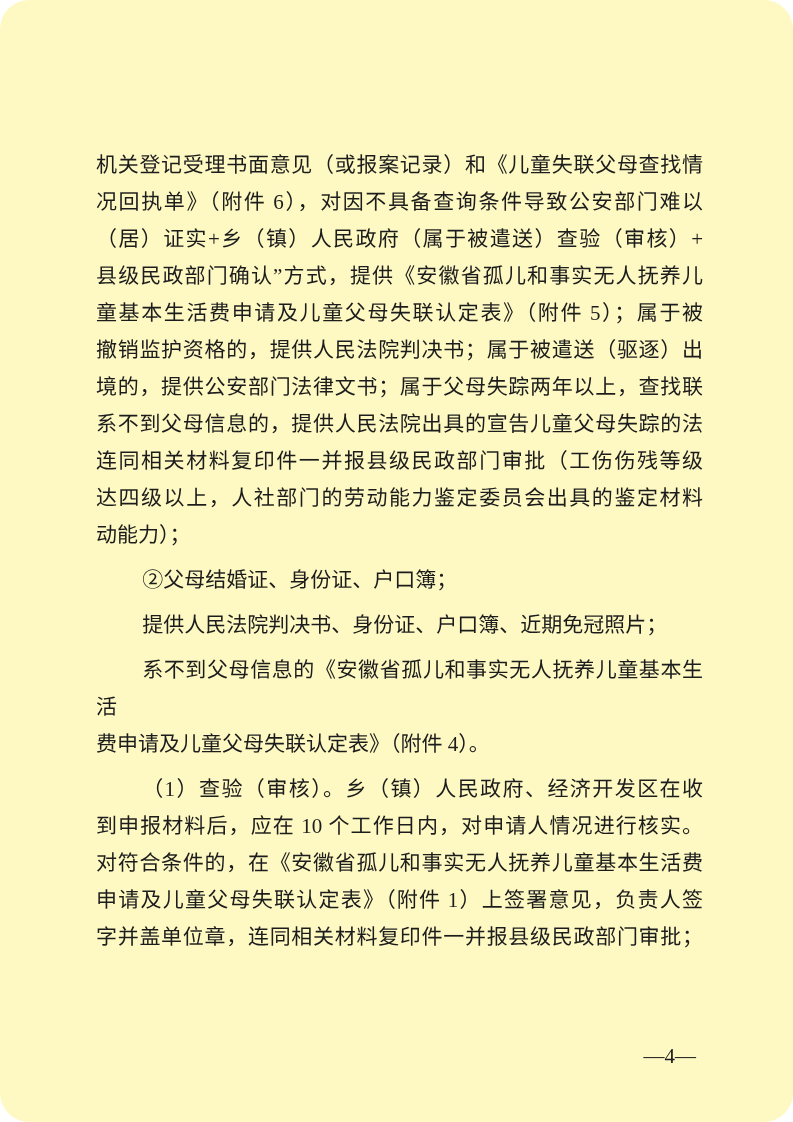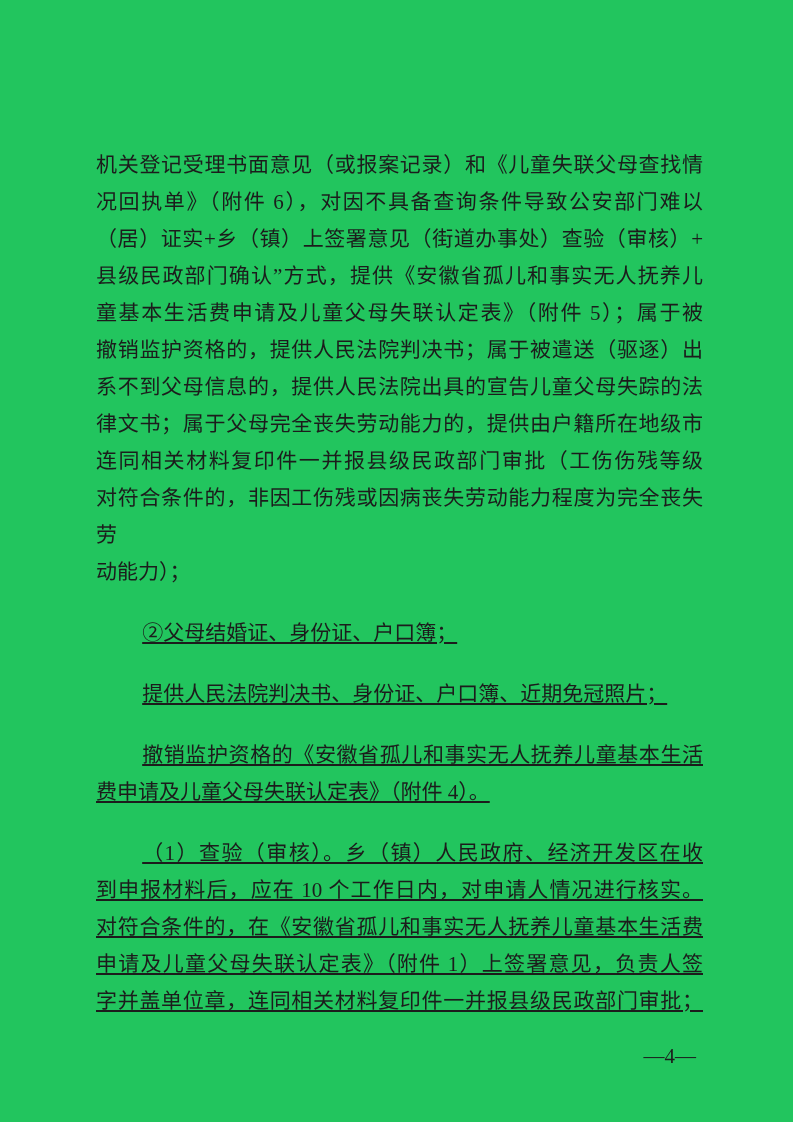--- a/index.html
+++ b/index.html
@@ -5,39 +5,39 @@
 <style>
   html, body {
     margin: 0;
     padding: 0;
     background: #ffffff;
   }
   .page {
     position: relative;
     width: 793px;
     height: 1122px;
-    background: #22c55e;
+    background: #fef9c3;
     overflow: hidden;
     font-family: "Liberation Serif", "DejaVu Serif", serif;
+    border-radius: 29px;
   }
   .body-text {
     position: absolute;
     left: 96px;
     top: 147px;
     width: 607px;
     color: #1c1c1c;
     font-size: 21px;
     line-height: 37px;
   }
   .para {
     margin: 0;
   }
   .para + .para {
-    margin-top: 24px;
-    text-decoration: underline;
+    margin-top: 8px;
   }
   .line {
     text-align: justify;
     text-align-last: justify;
   }
   .line.end {
     text-align: center;
     text-align-last: left;
   }
   .line.ind {
@@ -56,41 +56,41 @@
 </head>
 <body>
 
 <div class="page">
 
   <div class="body-text">
 
     <div class="para">
       <div class="line">机关登记受理书面意见（或报案记录）和《儿童失联父母查找情</div>
       <div class="line">况回执单》（附件 6），对因不具备查询条件导致公安部门难以</div>
-      <div class="line">（居）证实+乡（镇）上签署意见（街道办事处）查验（审核）+</div>
+      <div class="line">（居）证实+乡（镇）人民政府（属于被遣送）查验（审核）+</div>
       <div class="line">县级民政部门确认”方式，提供《安徽省孤儿和事实无人抚养儿</div>
       <div class="line">童基本生活费申请及儿童父母失联认定表》（附件 5）；属于被</div>
       <div class="line">撤销监护资格的，提供人民法院判决书；属于被遣送（驱逐）出</div>
+      <div class="line">境的，提供公安部门法律文书；属于父母失踪两年以上，查找联</div>
       <div class="line">系不到父母信息的，提供人民法院出具的宣告儿童父母失踪的法</div>
-      <div class="line">律文书；属于父母完全丧失劳动能力的，提供由户籍所在地级市</div>
       <div class="line">连同相关材料复印件一并报县级民政部门审批（工伤伤残等级</div>
-      <div class="line">对符合条件的，非因工伤残或因病丧失劳动能力程度为完全丧失劳</div>
+      <div class="line">达四级以上，人社部门的劳动能力鉴定委员会出具的鉴定材料</div>
       <div class="line end">动能力）；</div>
     </div>
 
     <div class="para">
       <div class="line end ind">②父母结婚证、身份证、户口簿；</div>
     </div>
 
     <div class="para">
       <div class="line end ind">提供人民法院判决书、身份证、户口簿、近期免冠照片；</div>
     </div>
 
     <div class="para">
-      <div class="line ind">撤销监护资格的《安徽省孤儿和事实无人抚养儿童基本生活</div>
+      <div class="line ind">系不到父母信息的《安徽省孤儿和事实无人抚养儿童基本生活</div>
       <div class="line end">费申请及儿童父母失联认定表》（附件 4）。</div>
     </div>
 
     <div class="para">
       <div class="line ind">（1）查验（审核）。乡（镇）人民政府、经济开发区在收</div>
       <div class="line">到申报材料后，应在 10 个工作日内，对申请人情况进行核实。</div>
       <div class="line">对符合条件的，在《安徽省孤儿和事实无人抚养儿童基本生活费</div>
       <div class="line">申请及儿童父母失联认定表》（附件 1）上签署意见，负责人签</div>
       <div class="line">字并盖单位章，连同相关材料复印件一并报县级民政部门审批；</div>
     </div>

